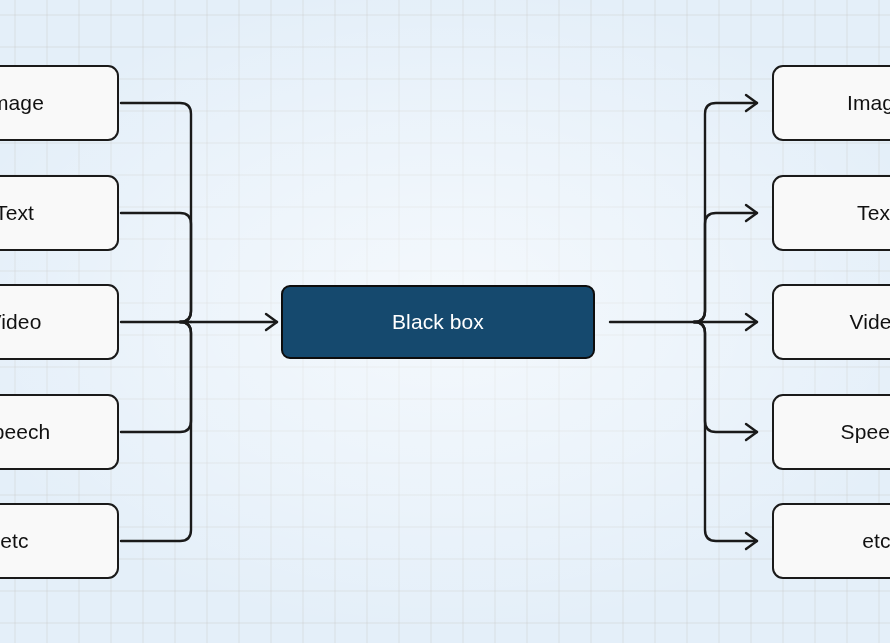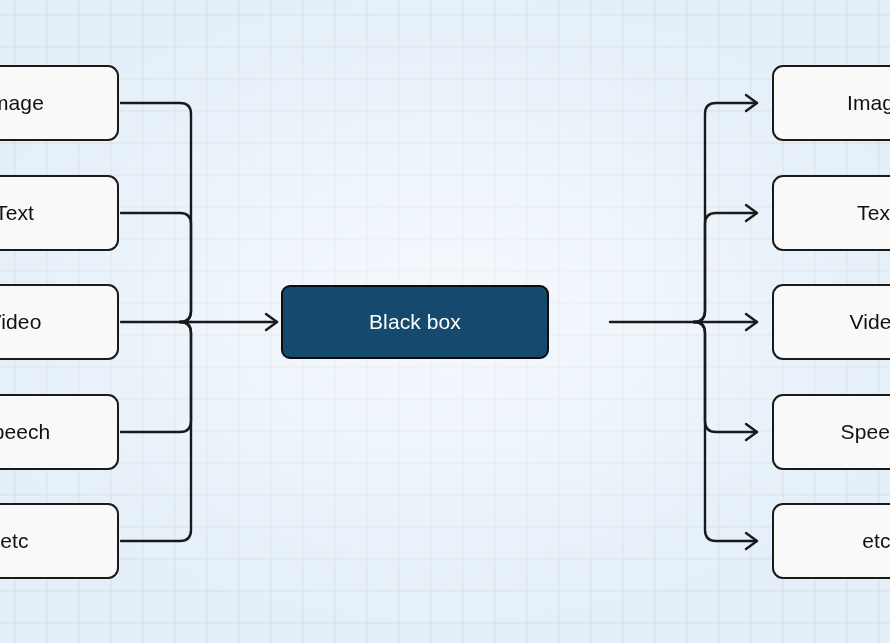--- a/index.html
+++ b/index.html
@@ -119,21 +119,21 @@
   <div class="node" style="left:-90px; top:284px; width:209px; height:76px;">
     <span>Video</span>
   </div>
   <div class="node" style="left:-90px; top:394px; width:209px; height:76px;">
     <span>Speech</span>
   </div>
   <div class="node" style="left:-90px; top:503px; width:209px; height:76px;">
     <span>etc</span>
   </div>
 
-  <div class="node blackbox" style="left:281px; top:285px; width:268px; height:74px;text-align:center;">
+  <div class="node blackbox" style="left:281px; top:285px; width:314px; height:74px;text-align:center;">
     <span>Black box</span>
   </div>
 
   <div class="node" style="left:772px; top:65px; width:209px; height:76px;">
     <span>Image</span>
   </div>
   <div class="node" style="left:772px; top:175px; width:209px; height:76px;">
     <span>Text</span>
   </div>
   <div class="node" style="left:772px; top:284px; width:209px; height:76px;">

